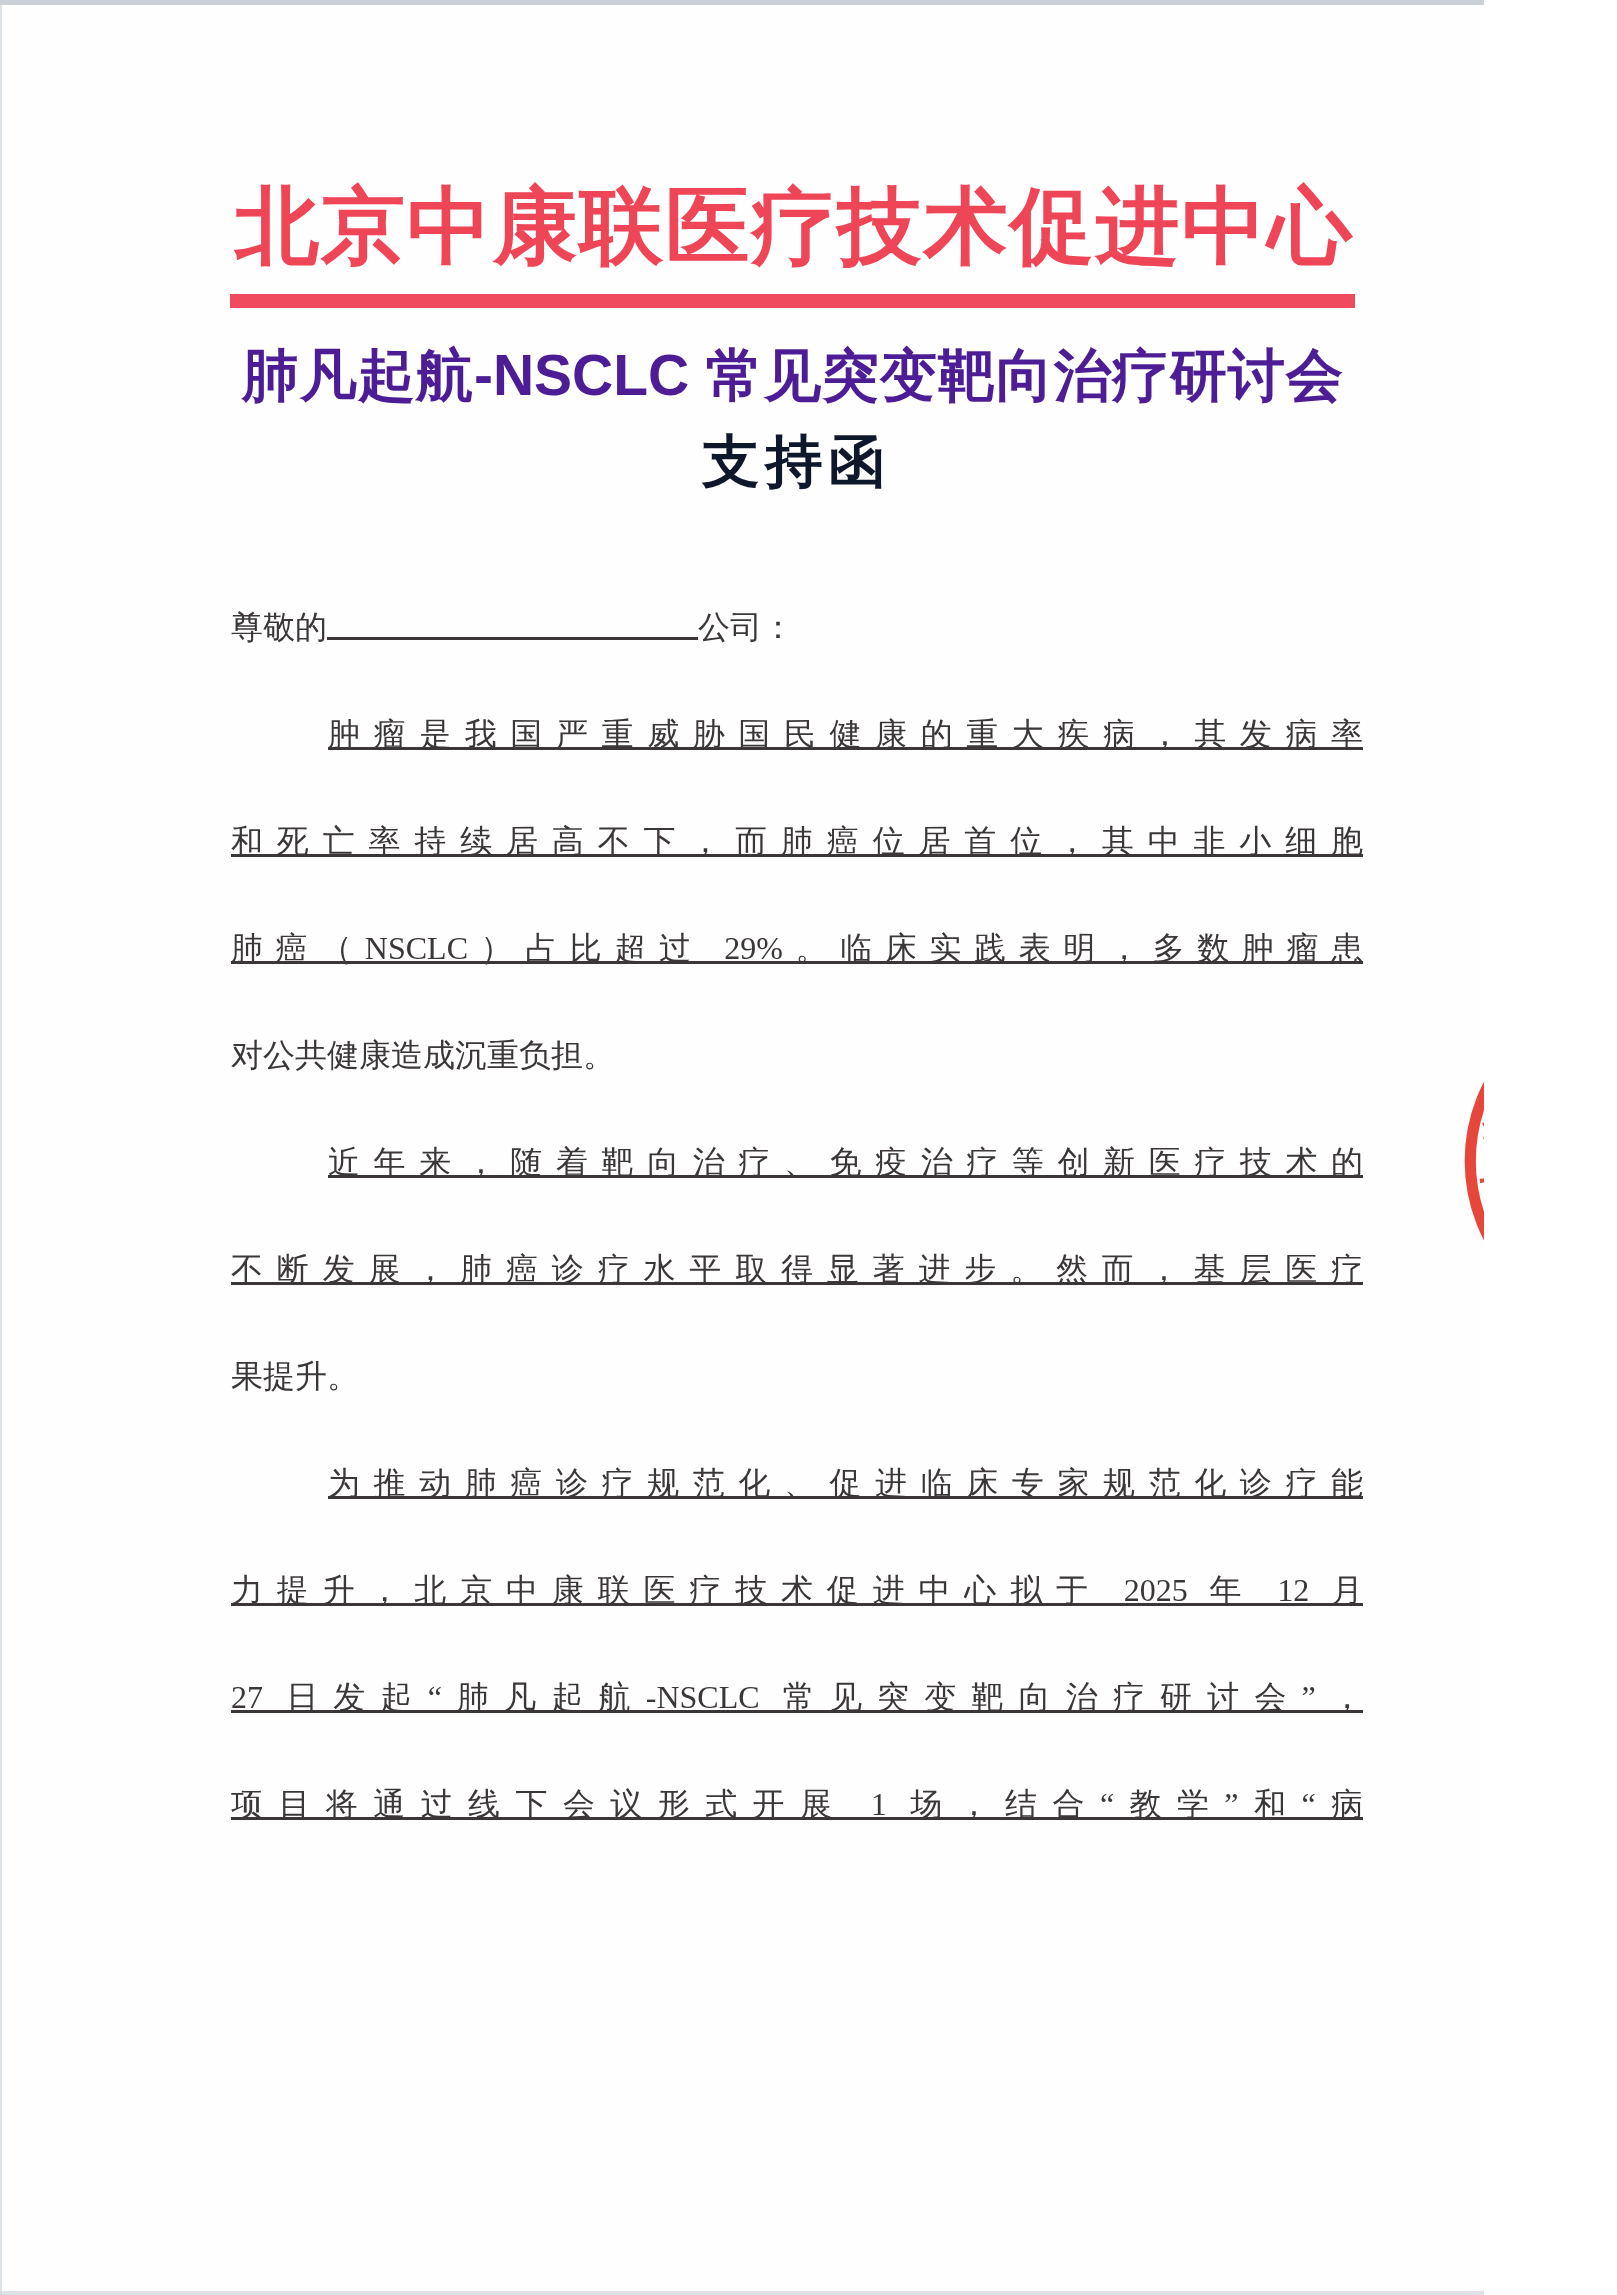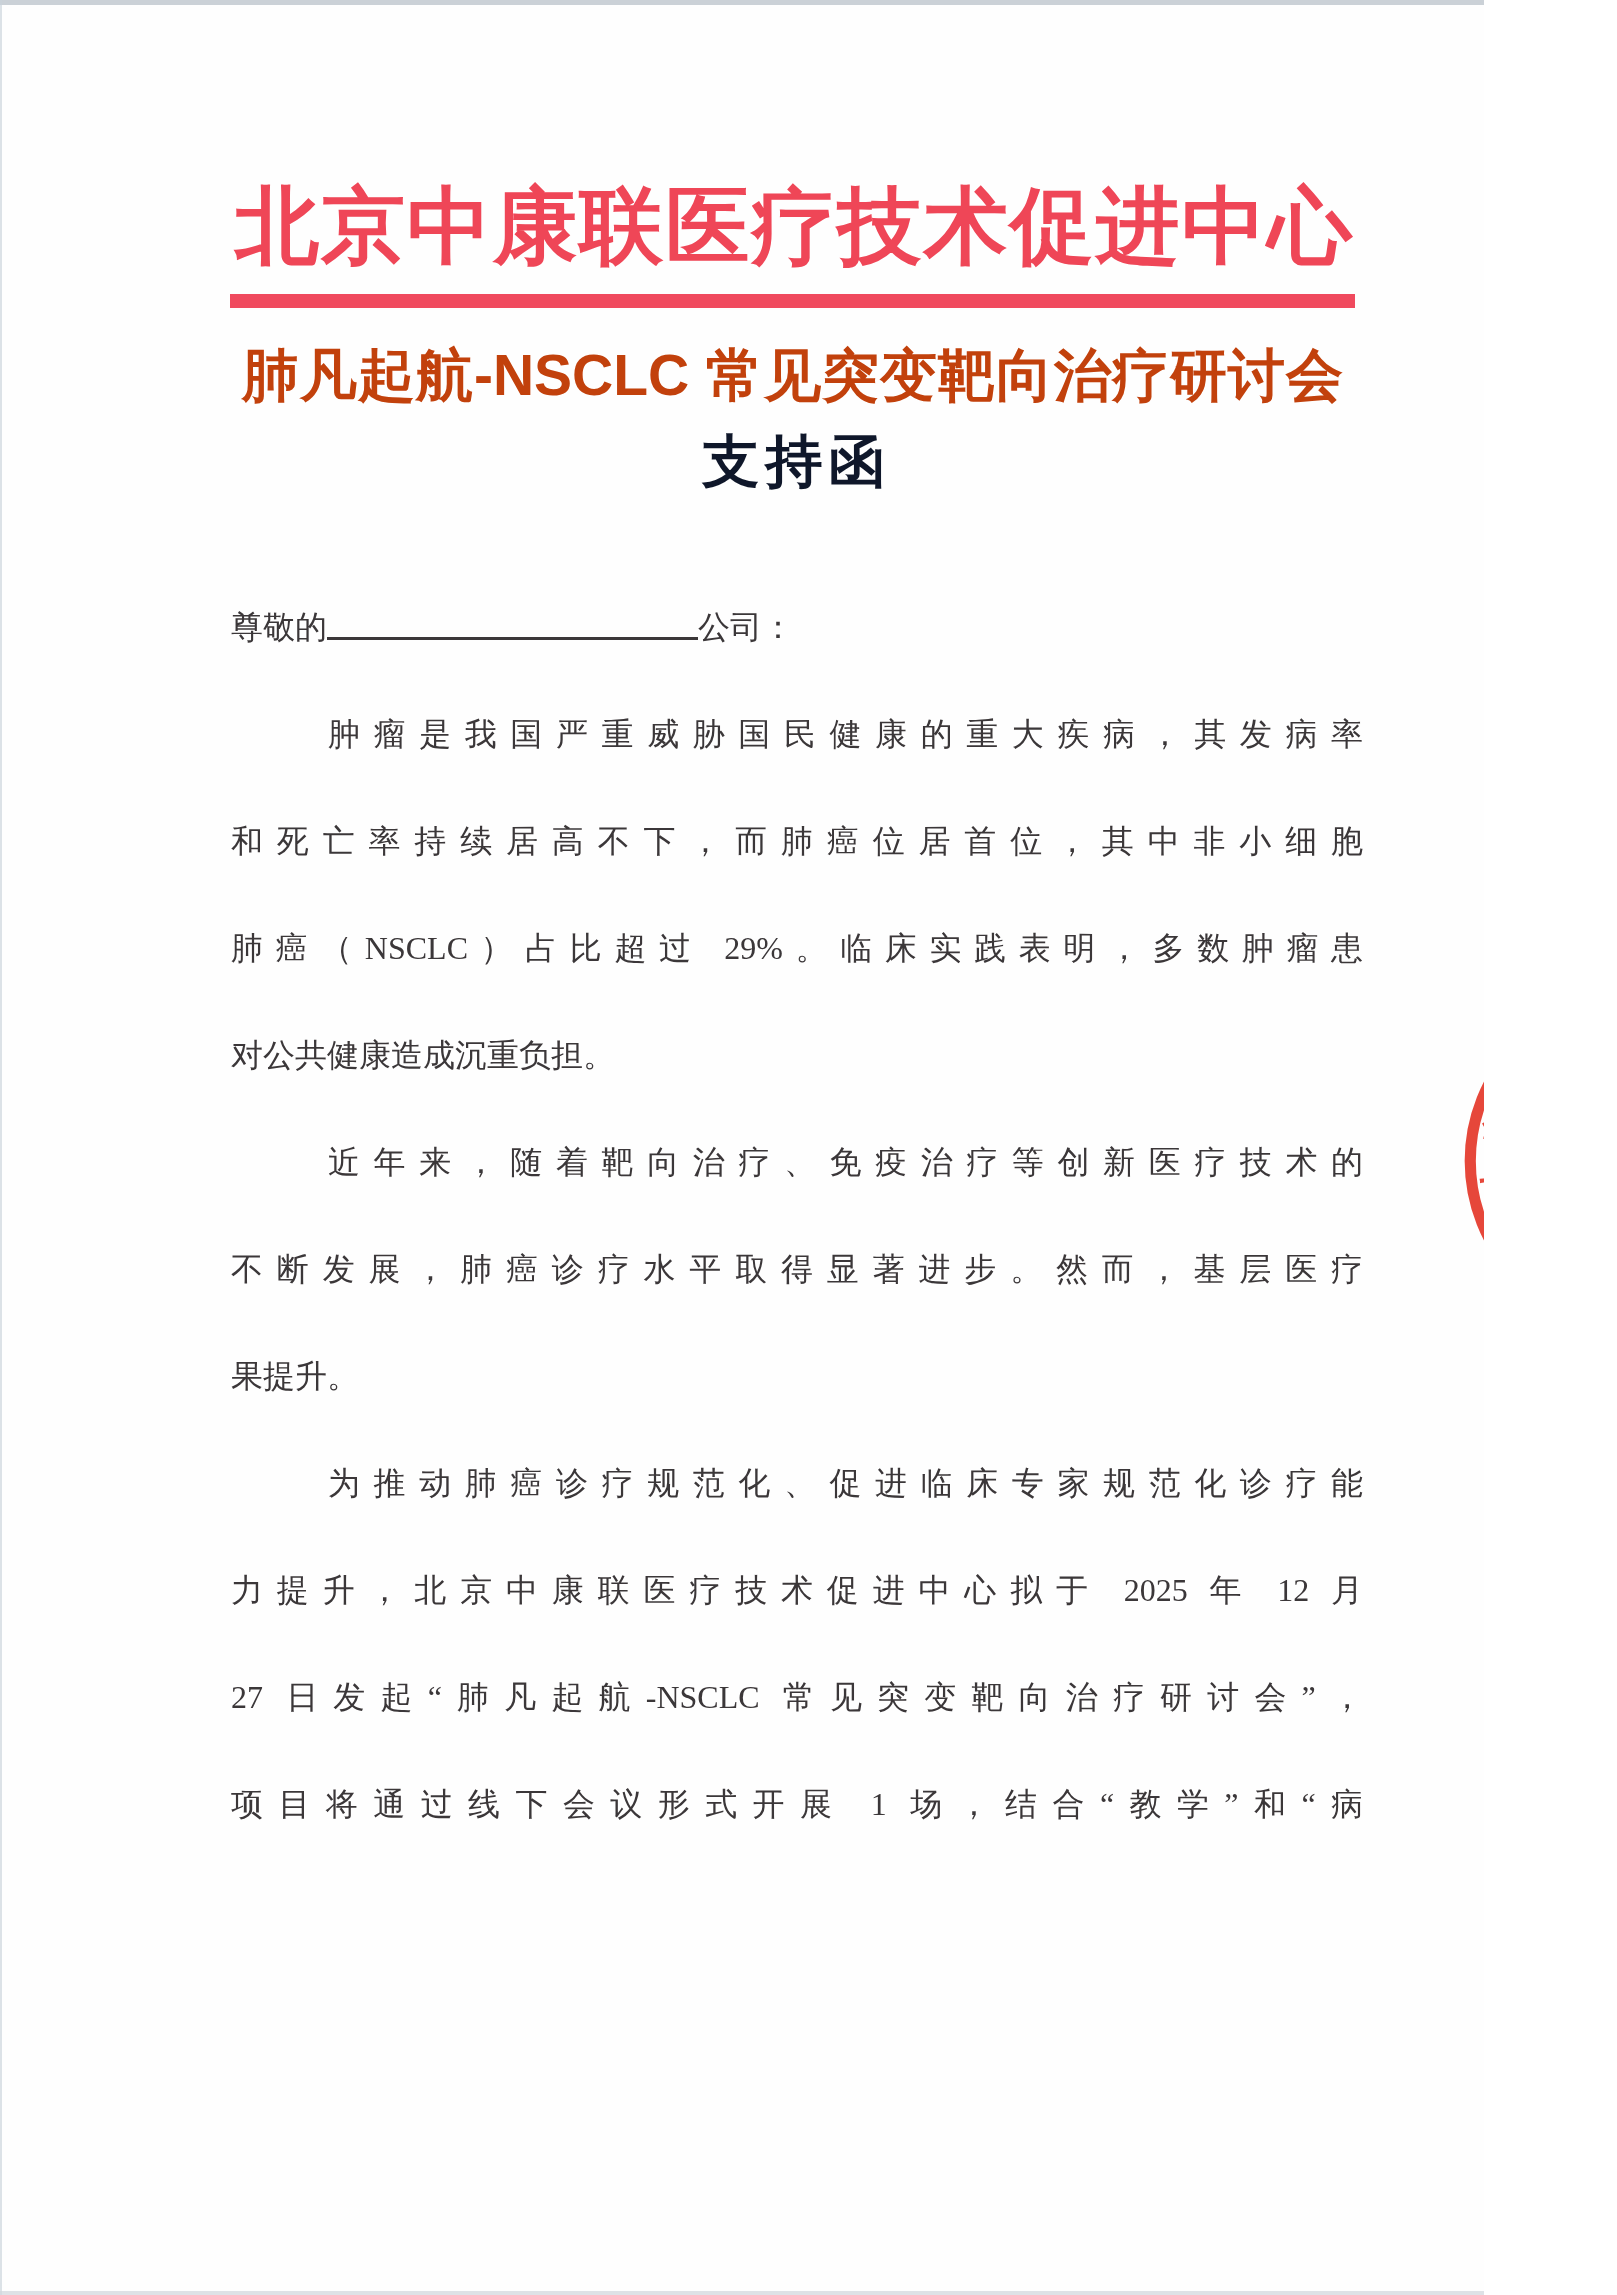--- a/index.html
+++ b/index.html
@@ -16,36 +16,36 @@
 
   .letterhead{
     position:absolute;top:172px;left:235px;width:1117px;height:109px;
     line-height:109px;font-size:84px;font-weight:bold;color:#ef4657;
     font-family:"Liberation Serif",serif;
   }
   .rule{position:absolute;top:294px;left:230px;width:1125px;height:14.2px;background:#f04a5e;}
 
   .doc-title{
     position:absolute;top:332px;left:242px;width:1101px;
-    line-height:86px;font-size:57px;font-weight:bold;color:#c2410c;
+    line-height:86px;font-size:57px;font-weight:bold;color:#4c1d95;
     font-family:"Liberation Sans",sans-serif;
   }
   .doc-subtitle{
     position:absolute;top:418px;left:231px;width:1132px;
     line-height:86px;font-size:57px;font-weight:bold;color:#0f172a;
     text-align:center;letter-spacing:6.1px;
     font-family:"Liberation Sans",sans-serif;
   }
 
   .body-text{
     position:absolute;top:574px;left:231px;width:1132px;
     font-size:32px;line-height:107px;color:#3b3739;
   }
   .line{height:107px;}
-  .line.fill{text-align:justify;text-align-last:justify;}
+  .line.fill{text-align:justify;text-align-last:justify;text-decoration:underline;}
   .line.indent{padding-left:97px;}
   .blank{
     display:inline-block;width:371px;
     border-bottom:3.6px solid #3b3739;transform:translateY(2px);
   }
 
   .stamp{
     position:absolute;left:1455px;top:978px;width:366px;height:366px;
     mix-blend-mode:multiply;opacity:.93;pointer-events:none;
   }

